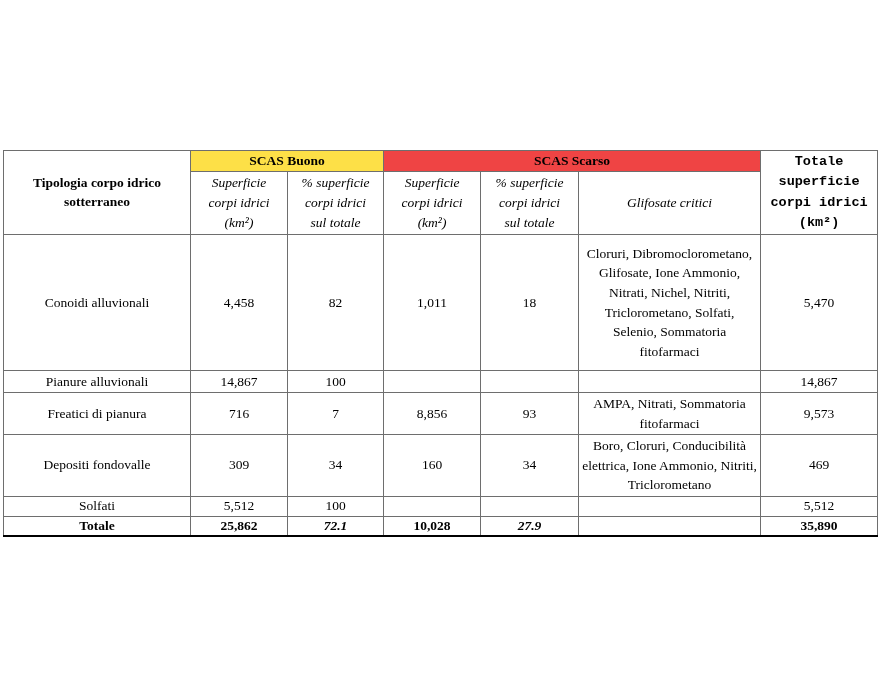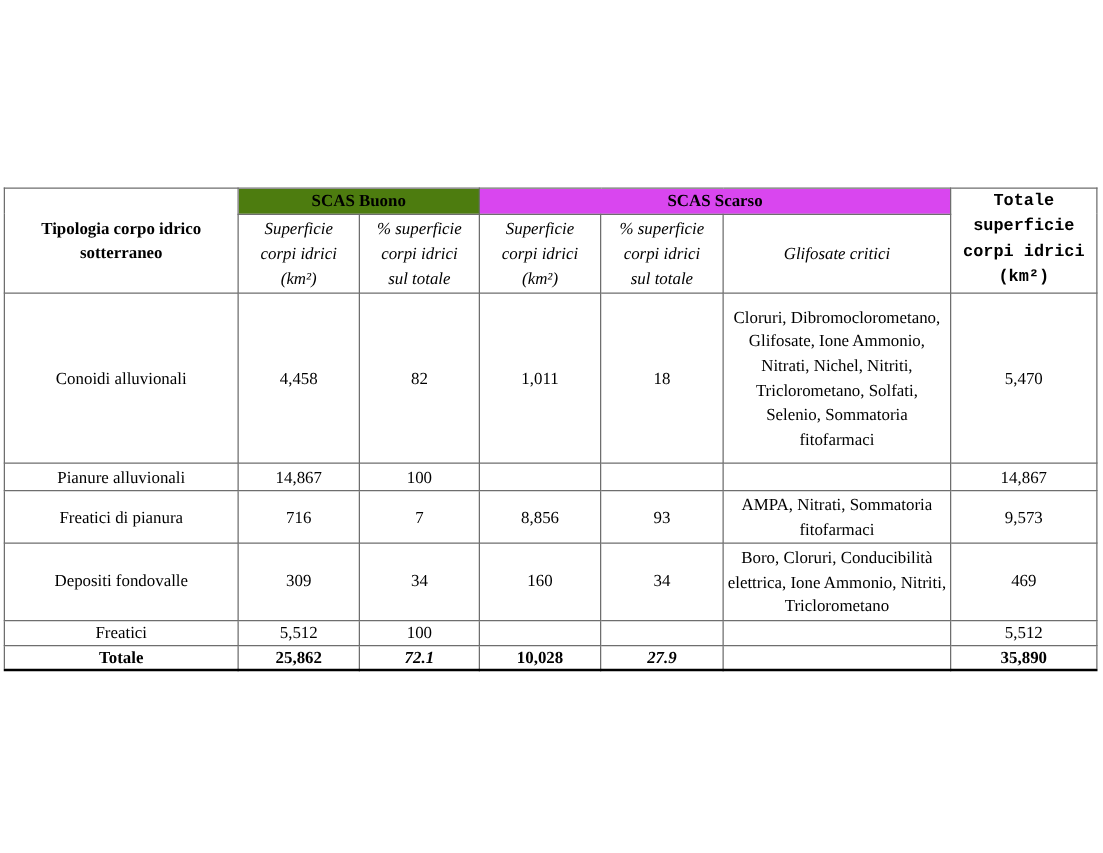--- a/index.html
+++ b/index.html
@@ -46,27 +46,27 @@
   tr.total-row    { height: 14px; }
 
   td.tipologia-header {
     font-weight: bold;
     white-space: pre-line;
     border: 1px solid #9a9a9a;
     border-bottom: 2px solid #2b2b2b;
     line-height: 1.35;
   }
   td.group-buono {
-    background: #4d7c0f;
+    background: #fde047;
     font-weight: bold;
     border: 2px solid #000;
     font-size: 14px;
   }
   td.group-scarso {
-    background: #d946ef;
+    background: #ef4444;
     font-weight: bold;
     border: 2px solid #000;
     font-size: 14px;
   }
   td.subheader {
     font-style: italic;
     white-space: pre-line;
     font-size: 13px;
     line-height: 1.45;
     border-bottom: 2px solid #2b2b2b;
@@ -170,21 +170,21 @@
       <td class="name-cell">Depositi fondovalle</td>
       <td>309</td>
       <td>34</td>
       <td>160</td>
       <td>34</td>
       <td class="parametri-cell">Boro, Cloruri, Conducibilità elettrica, Ione Ammonio, Nitriti, Triclorometano</td>
       <td>469</td>
     </tr>
 
     <tr class="r-montani">
-      <td class="name-cell">Freatici</td>
+      <td class="name-cell">Solfati</td>
       <td>5,512</td>
       <td>100</td>
       <td></td>
       <td></td>
       <td class="parametri-cell"></td>
       <td>5,512</td>
     </tr>
 
     <tr class="total-row">
       <td class="name-cell">Totale</td>

